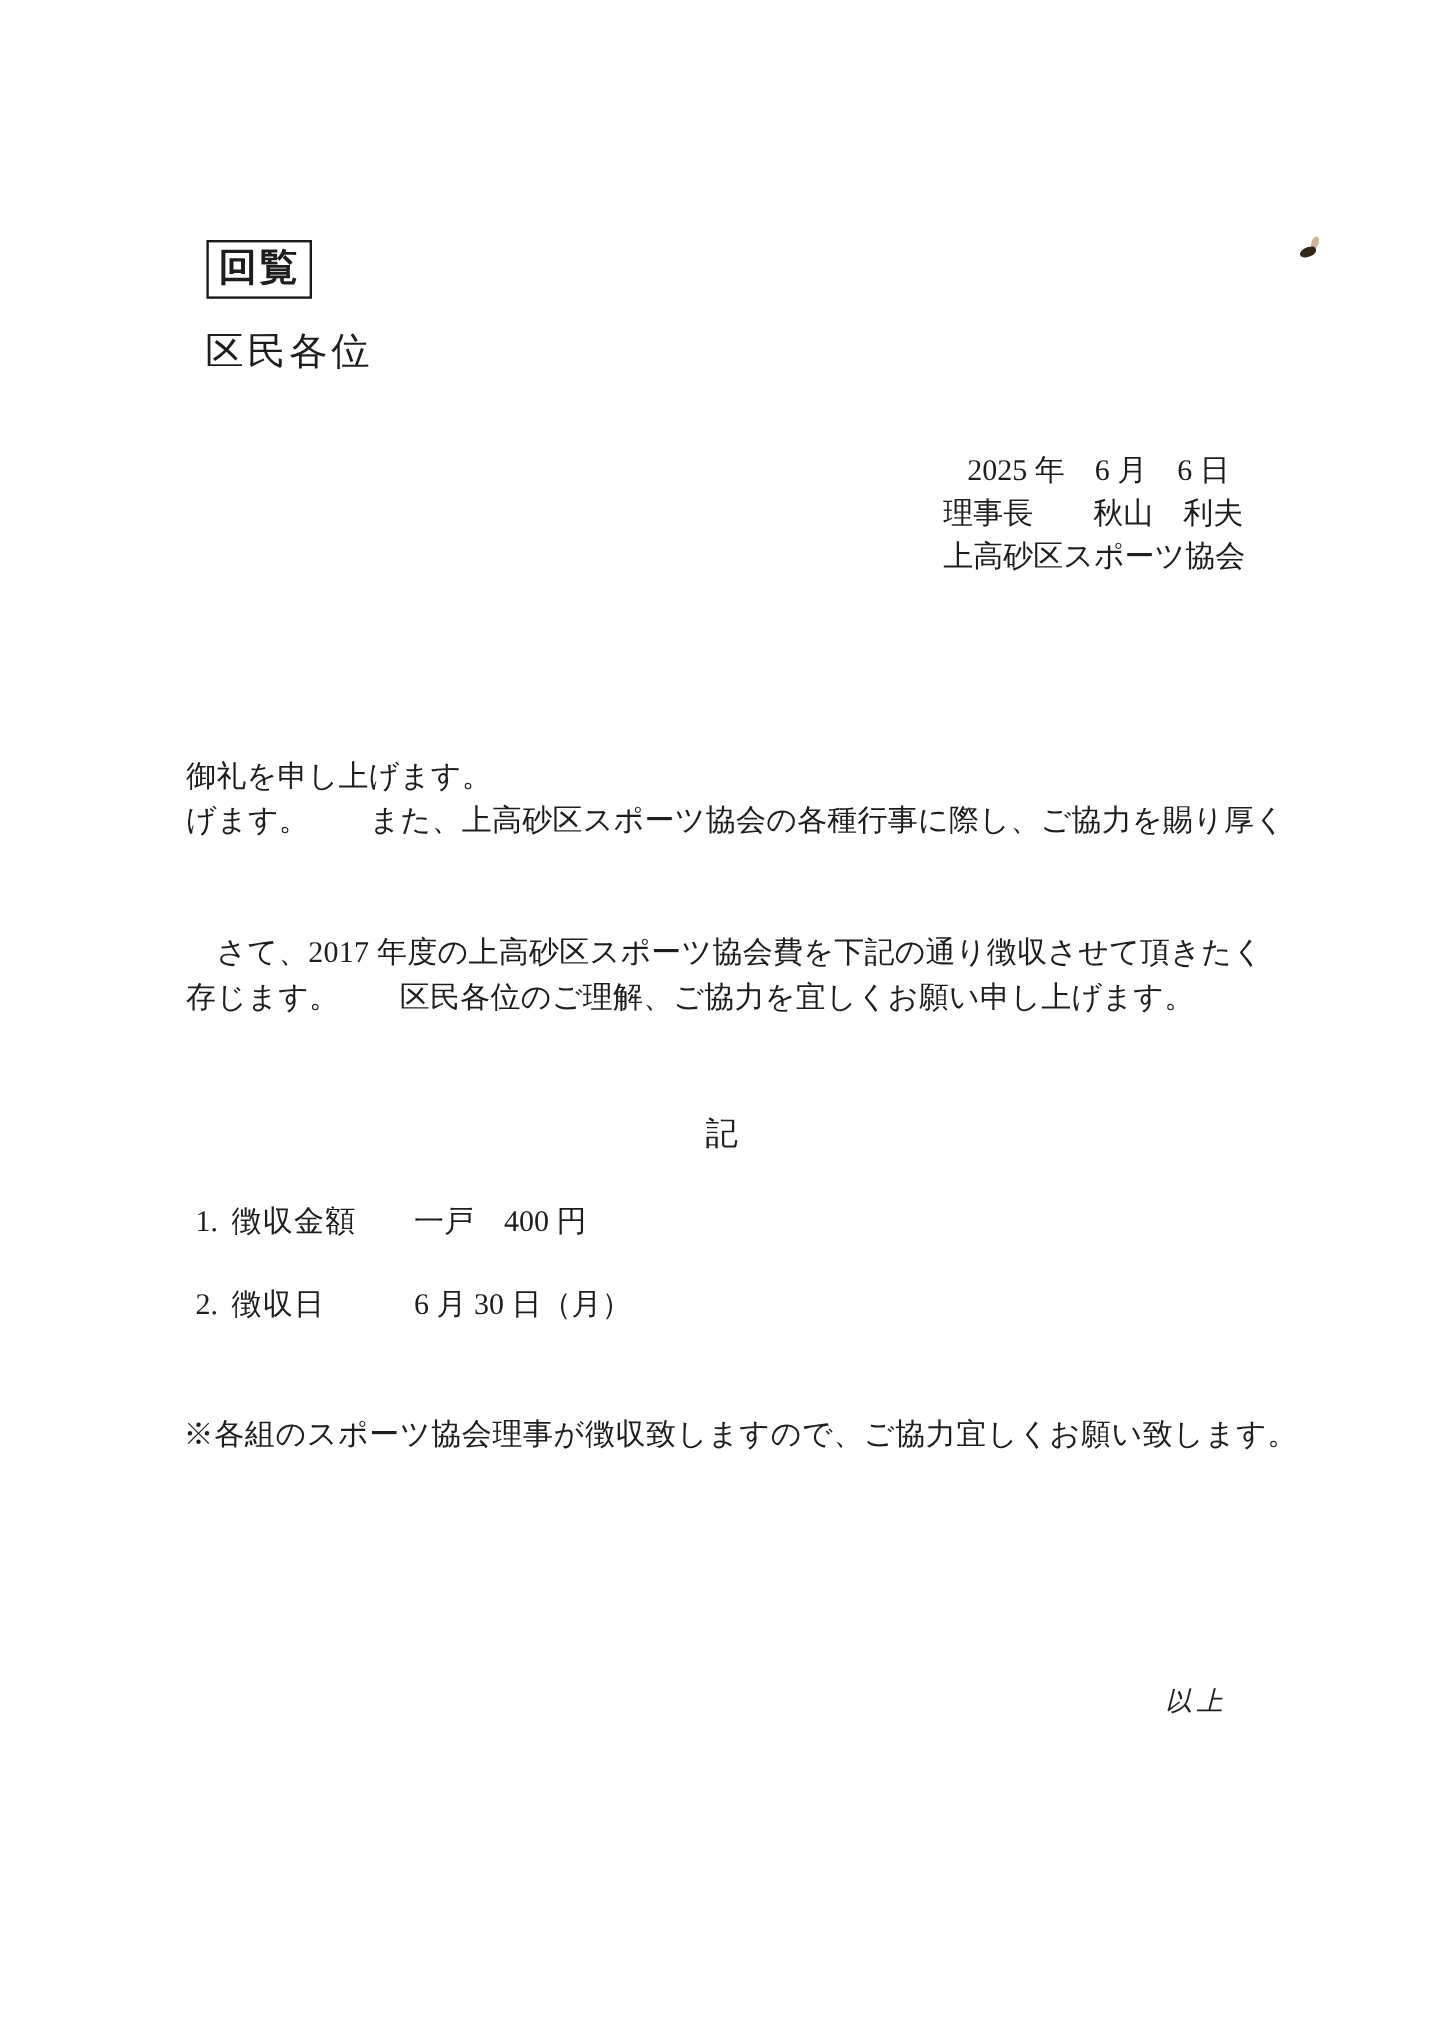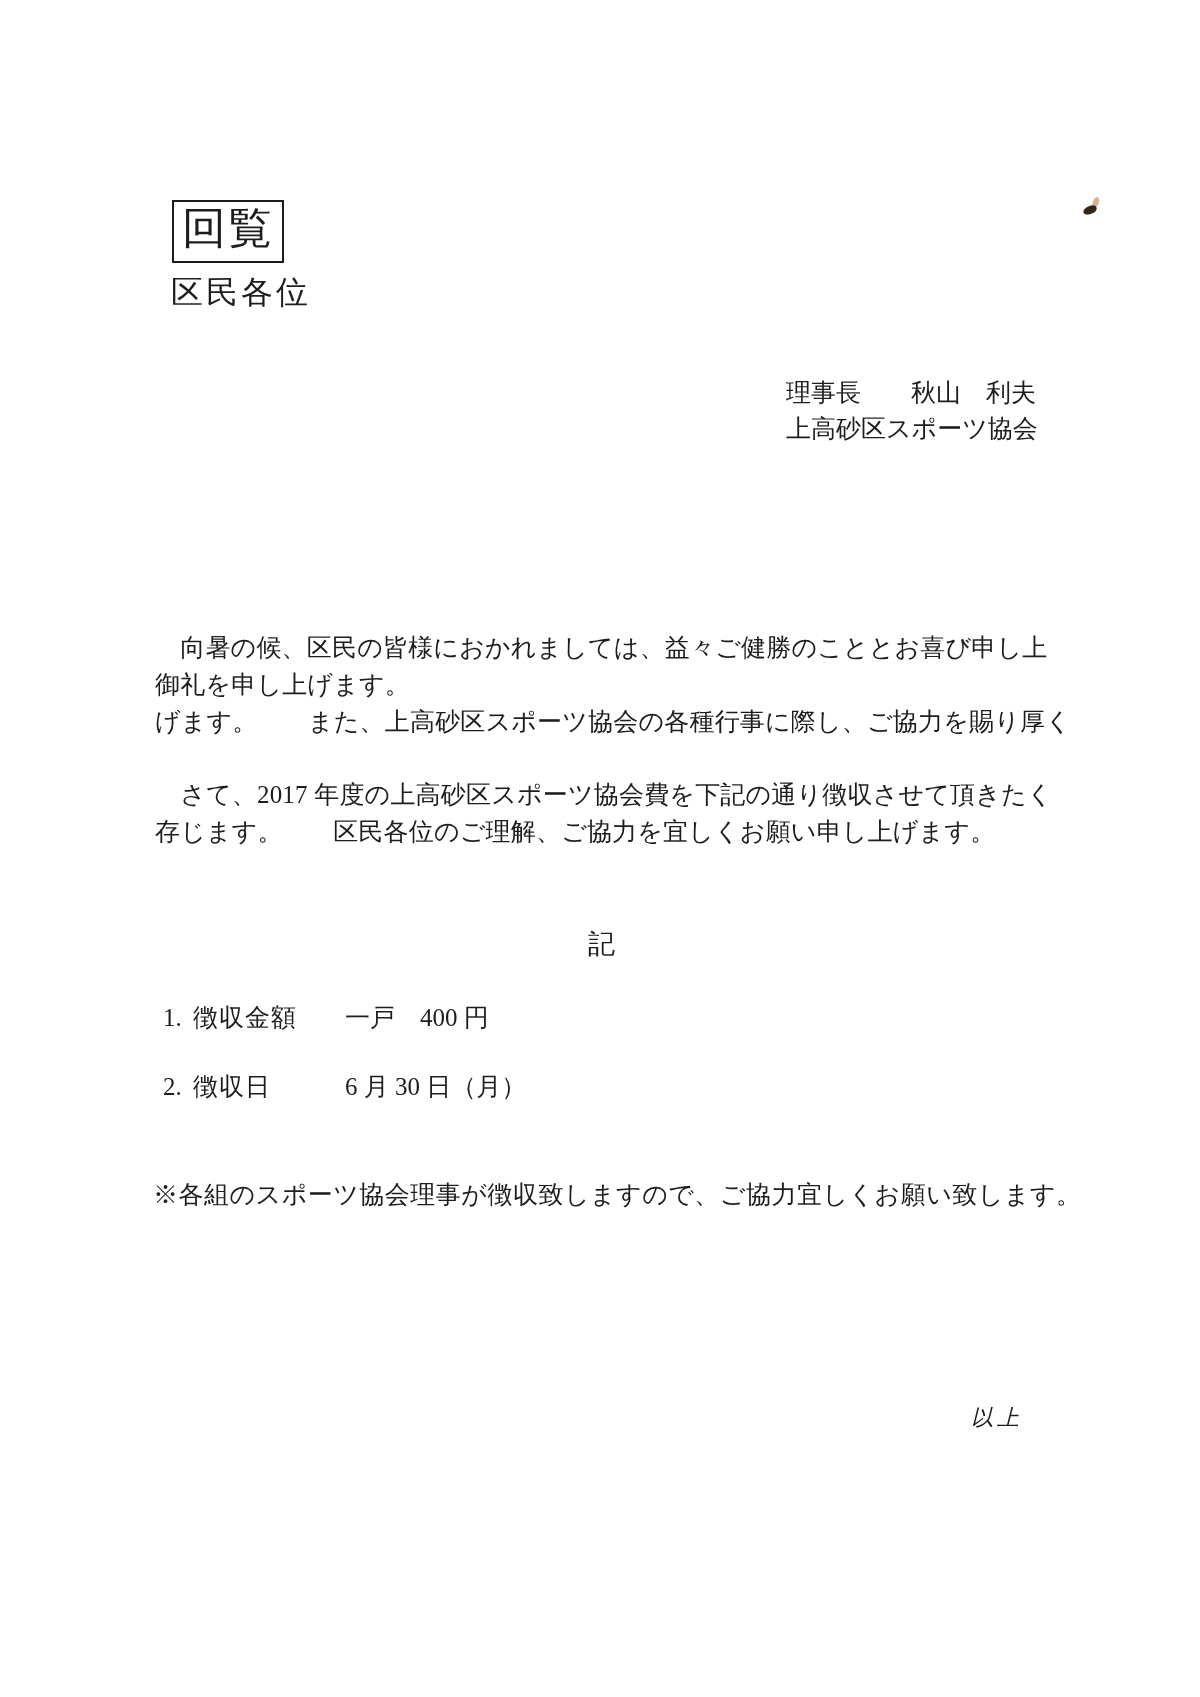--- a/index.html
+++ b/index.html
@@ -11,23 +11,24 @@
     font-family: "Liberation Serif", "DejaVu Serif", serif;
     color: #1d1d1d;
     overflow: hidden;
   }
   .kairan-box {
     position: absolute;
     left: 172px;
     top: 200px;
     border: 2px solid #1b1b1b;
     padding: 2px 8px 6px 8px;
-    font-size: 44px;
+    font-size: 32px;
     line-height: 1.15;
     letter-spacing: 2px;
+    font-weight: bold;
   }
   .addressee {
     position: absolute;
     left: 171px;
     top: 271px;
     font-size: 32px;
     letter-spacing: 3px;
   }
   .sender-block {
     position: absolute;
@@ -115,27 +116,27 @@
 
 <div class="page">
 
   <div class="kairan-box">
     <span>回覧</span>
   </div>
 
   <div class="addressee">区民各位</div>
 
   <div class="sender-block">
+    <div class="date-line">2025 年　6 月　6 日</div>
     <div>理事長　　秋山　利夫</div>
     <div>上高砂区スポーツ協会</div>
   </div>
 
 
   <div class="para para-1">
-    <div>　向暑の候、区民の皆様におかれましては、益々ご健勝のこととお喜び申し上</div>
     <div>御礼を申し上げます。</div>
     <div>げます。　　また、上高砂区スポーツ協会の各種行事に際し、ご協力を賜り厚く</div>
   </div>
 
   <div class="para para-2">
     <div>　さて、2017 年度の上高砂区スポーツ協会費を下記の通り徴収させて頂きたく</div>
     <div>存じます。　　区民各位のご理解、ご協力を宜しくお願い申し上げます。</div>
   </div>
 
   <div class="ki-marker">記</div>

